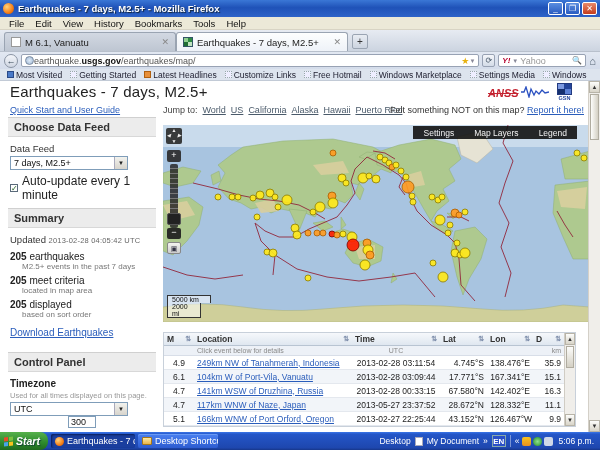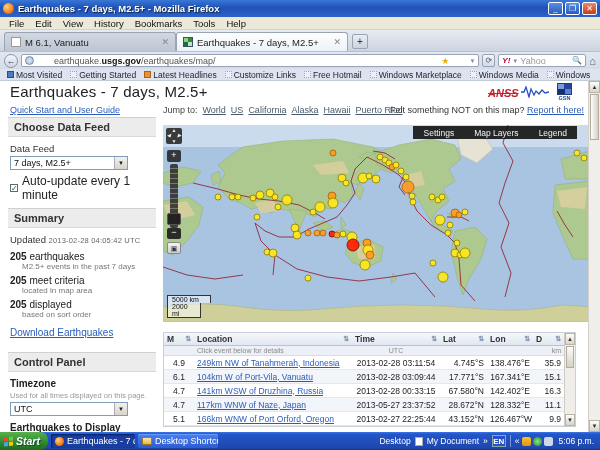--- a/index.html
+++ b/index.html
@@ -33,21 +33,21 @@
   .favicon.page { background:#fff; border:1px solid #999; }
   .favicon.map { background:conic-gradient(#2e8b42 25%, #bfe3bf 0 50%, #1f6e33 0 75%, #8fcf8f 0); border:1px solid #356; }
   .newtab-btn { margin:0 0 2px 4px; width:16px; height:15px; border:1px solid #9aa4b2; border-radius:2px;
     background:linear-gradient(#e8ecf2,#ccd4e0); font-size:10px; text-align:center; line-height:13px; color:#333; }
 
   #navbar { position:absolute; left:0; top:52px; width:600px; height:17px; background:linear-gradient(#e2e8f2,#d4dcea);
     display:flex; align-items:center; padding:0 4px; gap:3px; }
   #back-btn { width:14px; height:14px; border-radius:50%; border:1px solid #8a94a4; background:linear-gradient(#f4f6fa,#cfd6e2);
     font-size:9px; line-height:12px; text-align:center; color:#345; flex:0 0 auto; }
   #urlbar { flex:1; height:13px; background:#fff; border:1px solid #98a2b4; border-radius:2px;
-    display:flex; align-items:center; padding:0 3px; gap:20px; }
+    display:flex; align-items:center; padding:0 3px; gap:0; }
   #urlbar .globe-ic { width:9px; height:9px; border-radius:50%; border:1px solid #7a8aa0;
     background:radial-gradient(#dfeaf6,#9db8d6); flex:0 0 auto; }
   #url-text { flex:1; font-size:9px; color:#555; white-space:nowrap; overflow:hidden; }
   #url-text b { color:#111; }
   .star-ic { color:#e8b10e; font-size:9px; }
   .dd-caret { color:#889; font-size:6px; }
   #reload-btn { width:13px; height:13px; border:1px solid #98a2b4; border-radius:2px; background:linear-gradient(#f4f6fa,#d4dce8);
     font-size:8px; text-align:center; line-height:11px; color:#456; flex:0 0 auto; }
   #searchbox { width:88px; height:13px; background:#fff; border:1px solid #98a2b4; border-radius:2px;
     display:flex; align-items:center; padding:0 3px; gap:2px; flex:0 0 auto; }
@@ -268,21 +268,21 @@
     <span class="bm-item">
     <span class="bm-ic "></span>
     <span class="bm-label">Free Hotmail</span>
     </span>
     <span class="bm-item">
     <span class="bm-ic "></span>
     <span class="bm-label">Windows Marketplace</span>
     </span>
     <span class="bm-item">
     <span class="bm-ic "></span>
-    <span class="bm-label">Windows Media</span>
+    <span class="bm-label">Settings Media</span>
     </span>
     <span class="bm-item">
     <span class="bm-ic "></span>
     <span class="bm-label">Windows</span>
     </span>
   </div>
 
 <div id="content">
 
   <div id="page-title">Earthquakes - 7 days, M2.5+</div>
@@ -337,21 +337,20 @@
     </div>
 
     <div class="side-header">Control Panel</div>
     <div class="side-pad">
       <div class="bold-label" style="margin-top:0;">Timezone</div>
       <div class="tz-sub">Used for all times displayed on this page.</div>
       <div class="selectbox">
         <span class="sel-val">UTC</span>
         <span class="sel-btn">▼</span>
       </div>
-      <div class="bold-label">Earthquakes to Display</div>
       <div id="display-row">
         <input id="display-input" value="300" style="">
         <div id="display-slider">
           <div class="track"></div>
           <div class="fill"></div>
           <div class="thumb"></div>
         </div>
       </div>
 
     </div>

